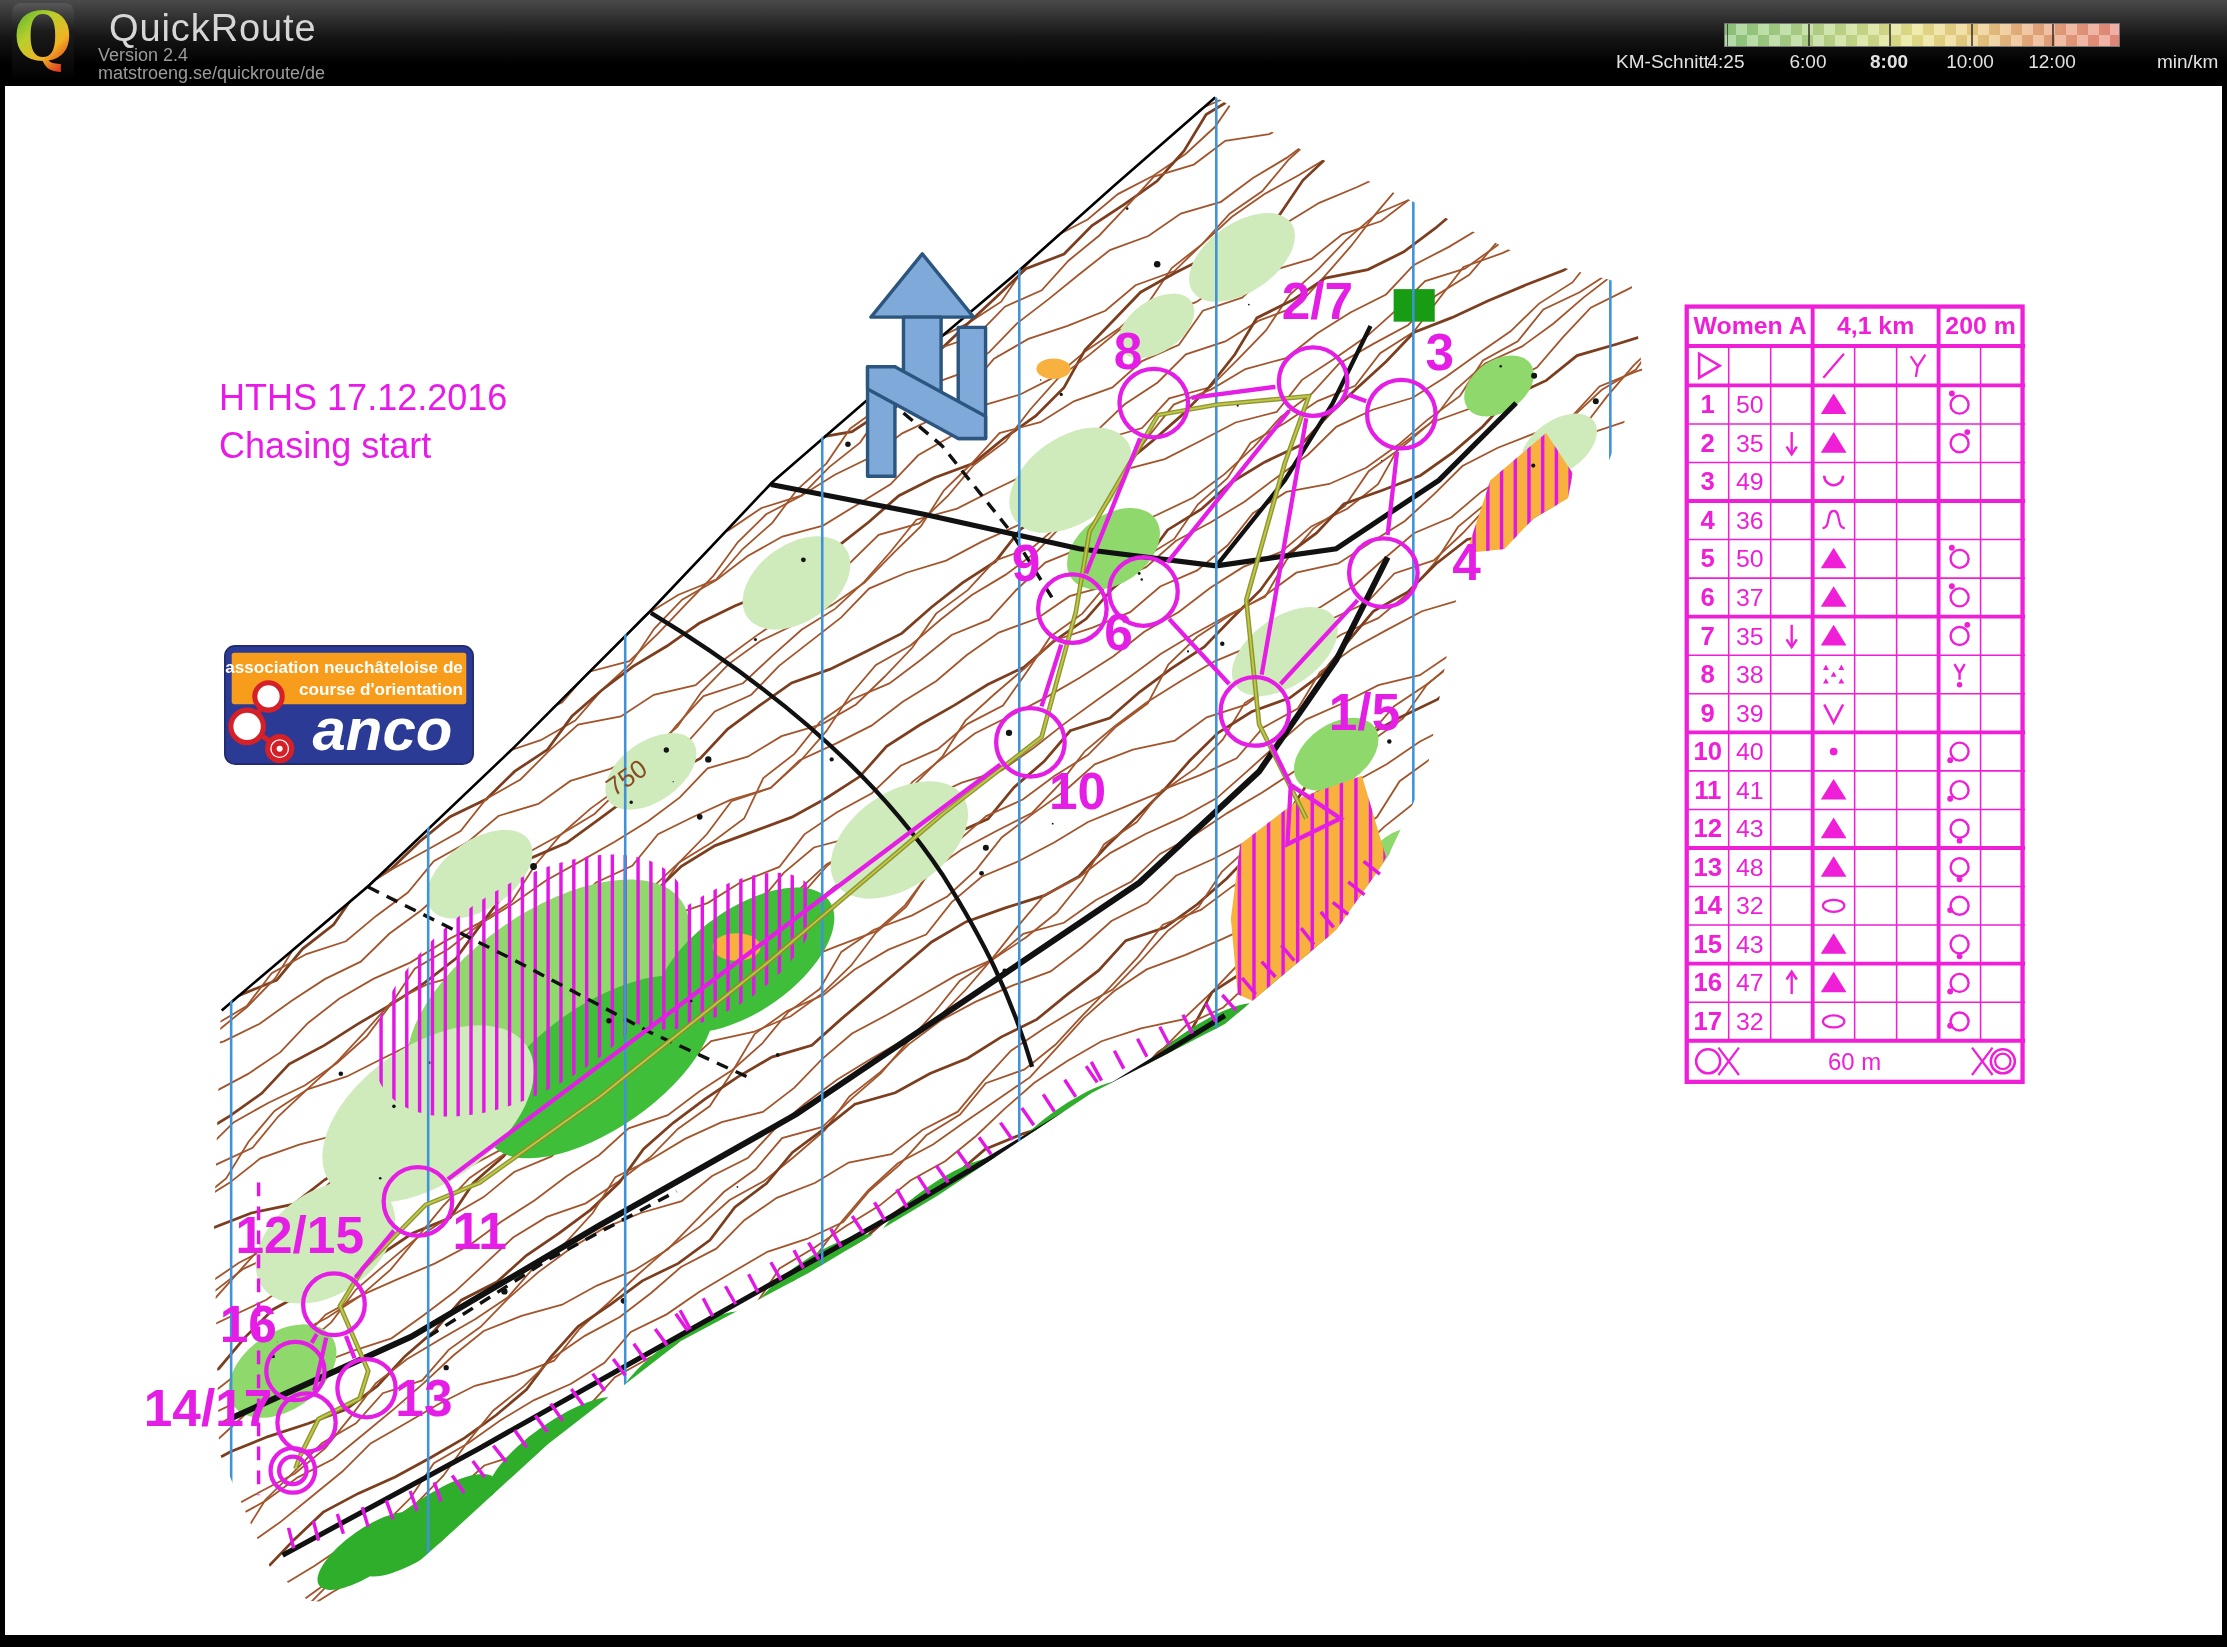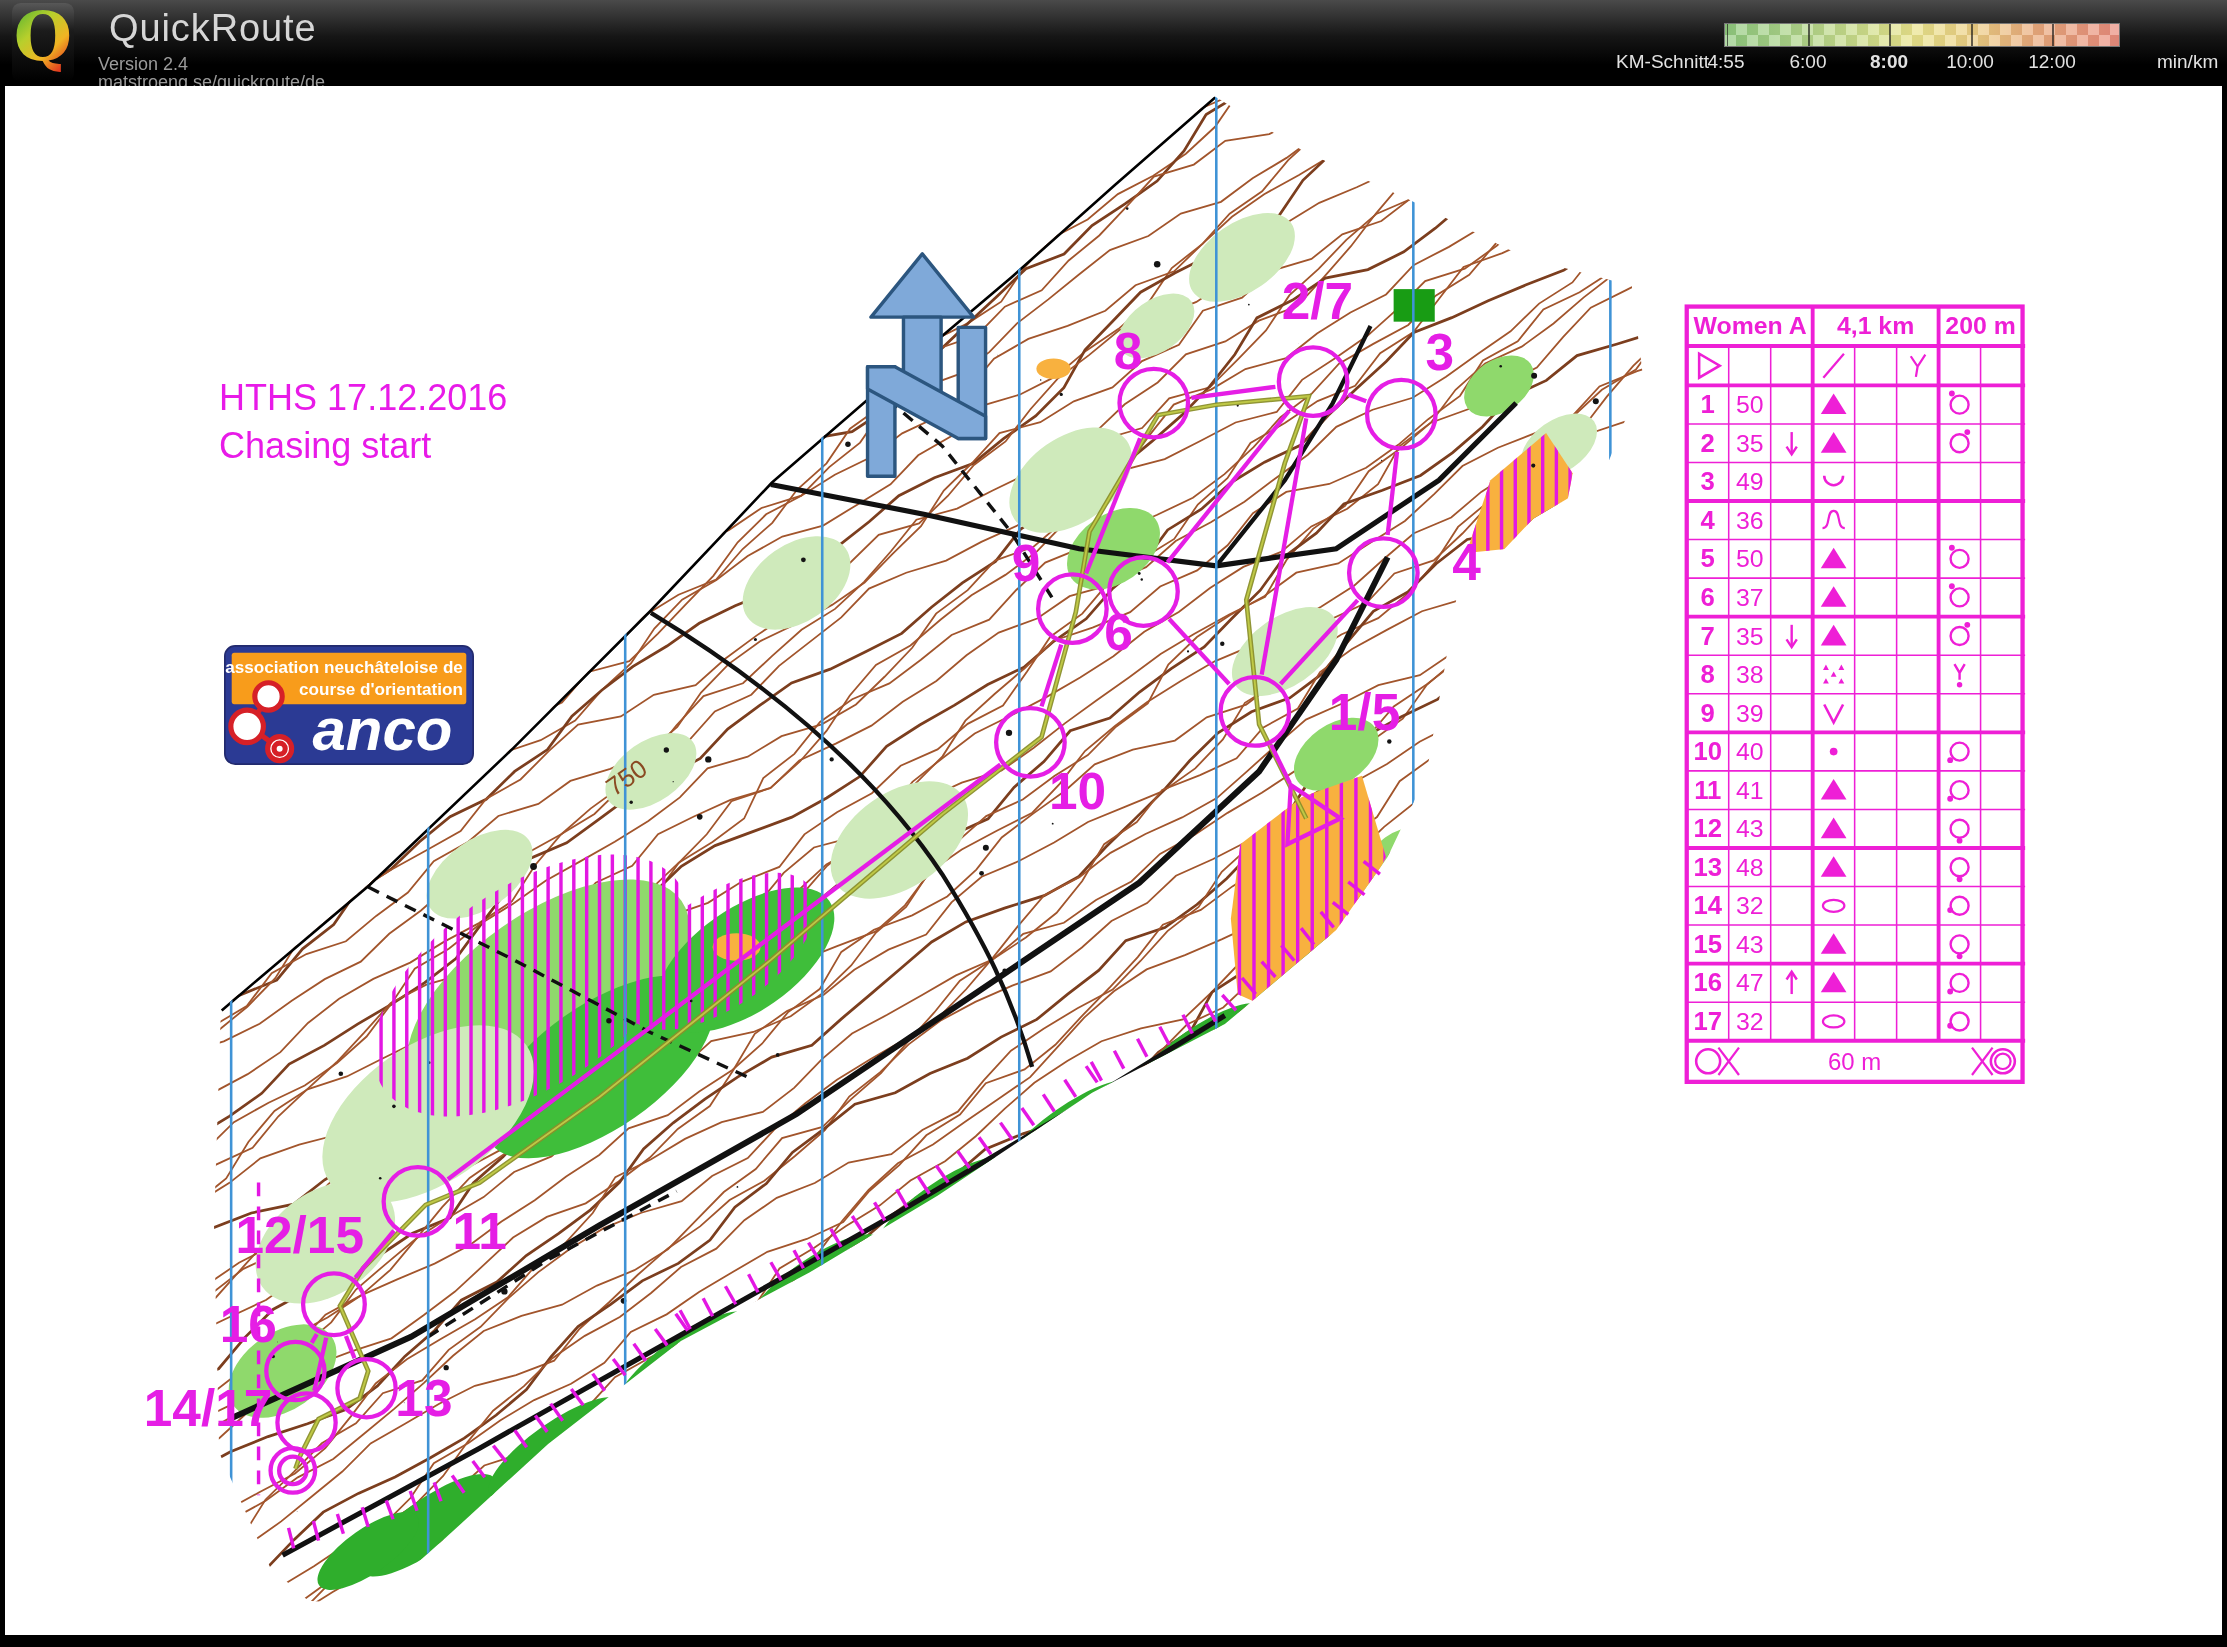--- a/index.html
+++ b/index.html
@@ -4,21 +4,21 @@
 <style>
   html,body{margin:0;padding:0;}
   body{width:2227px;height:1647px;position:relative;overflow:hidden;background:#000;
        font-family:"Liberation Sans",sans-serif;}
   
   .hdr{position:absolute;left:0;top:0;width:2227px;height:86px;
        background:linear-gradient(#4a4a4a,#161616 42%,#000 75%);}
   .logo-tile{position:absolute;left:12px;top:3.4px;width:62px;height:79px;border-radius:8.6px;
        background:linear-gradient(#585858,#1c1c1c 35%,#000);}
   .hdr-title{position:absolute;left:109px;top:6.9px;font-size:38px;color:#d6d6d6;letter-spacing:0.9px;}
-  .hdr-sub{position:absolute;left:98px;color:#9b9b9b;font-size:18px;margin-top:9px;}
+  .hdr-sub{position:absolute;left:98px;color:#9b9b9b;font-size:18px;}
   .hdr-sub.v{top:45px;} .hdr-sub.u{top:63px;}
   .scale-bar{position:absolute;left:1725px;top:24px;width:394px;height:22px;
        background:linear-gradient(90deg,#8fc97e,#aed489 18%,#c9dc8a 33%,#e9e38b 48%,#ecd084 62%,#eaab7c 78%,#e98b7c 100%);
        outline:0.9px solid #777;}
   .scale-bar::after{content:"";position:absolute;inset:0;
        background:repeating-conic-gradient(rgba(255,255,255,.30) 0% 25%, rgba(0,0,0,.05) 0% 50%) 0 0/22px 22px;}
   .scale-tick{position:absolute;top:0;width:1.7px;height:22px;background:rgba(20,20,20,.65);z-index:2;}
   .scale-lab{position:absolute;top:51px;font-size:19px;color:#e2e2e2;transform:translateX(-50%);white-space:nowrap;}
   .scale-name{position:absolute;top:51px;right:518px;font-size:19px;color:#e2e2e2;}
   .scale-unit{position:absolute;top:51px;left:2157px;font-size:19px;color:#e2e2e2;}
@@ -54,21 +54,21 @@
 
   <div class="scale-name">KM-Schnitt</div>
   <div class="scale-bar" id="scalebar">
       <div class="scale-tick" style="left: 1.7px;"></div>
       <div class="scale-tick" style="left: 83px;"></div>
       <div class="scale-tick" style="left: 164px;"></div>
       <div class="scale-tick" style="left: 246px;"></div>
       <div class="scale-tick" style="left: 327px;"></div>
     </div>
   <div id="scalelabels">
-      <div class="scale-lab" style="left: 1726px;">4:55</div>
+      <div class="scale-lab" style="left: 1726px;">4:25</div>
       <div class="scale-lab" style="left: 1808px;">6:00</div>
       <div class="scale-lab" style="left: 1889px; font-weight: bold;">8:00</div>
       <div class="scale-lab" style="left: 1970px;">10:00</div>
       <div class="scale-lab" style="left: 2052px;">12:00</div>
     </div>
   <div class="scale-unit">min/km</div>
 </div>
 
 <div class="content">
 

